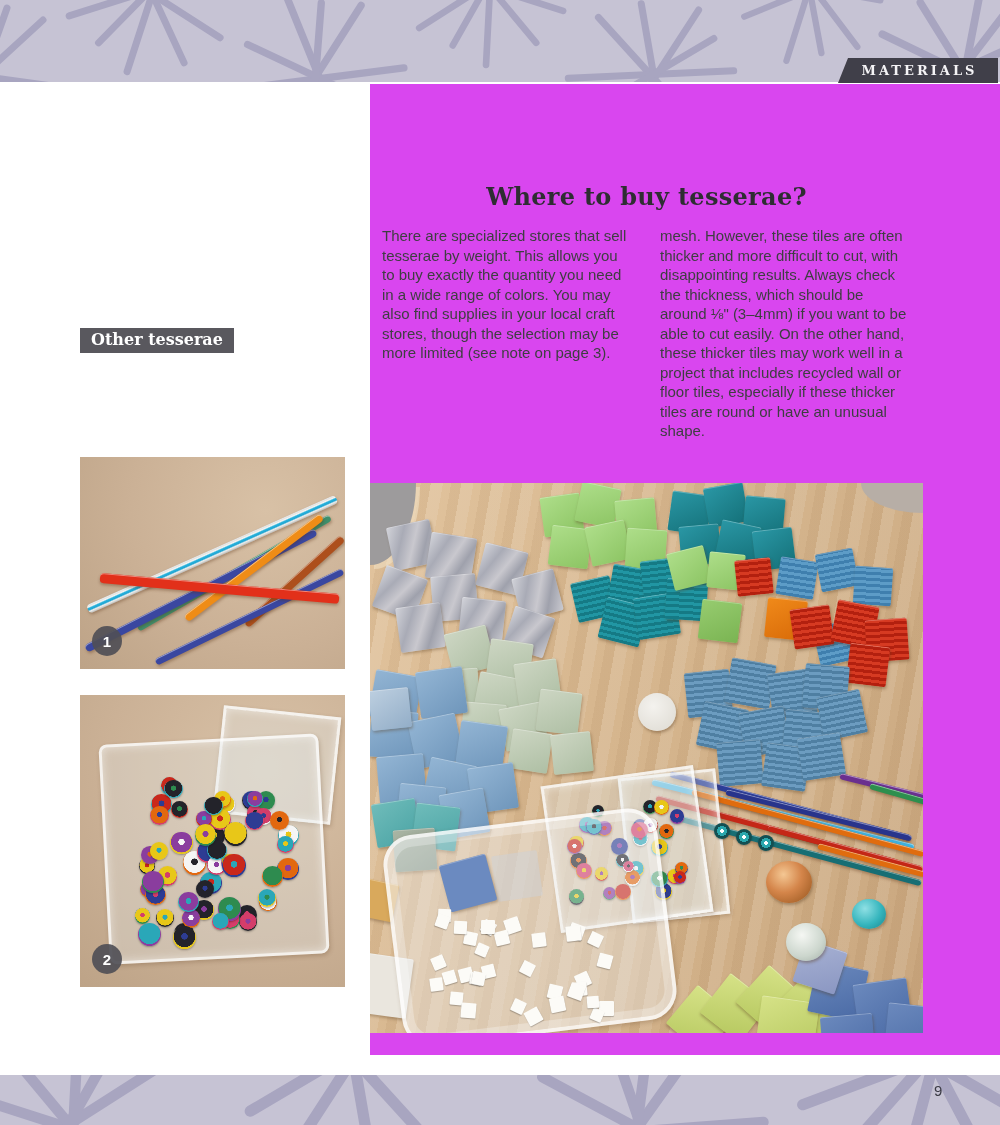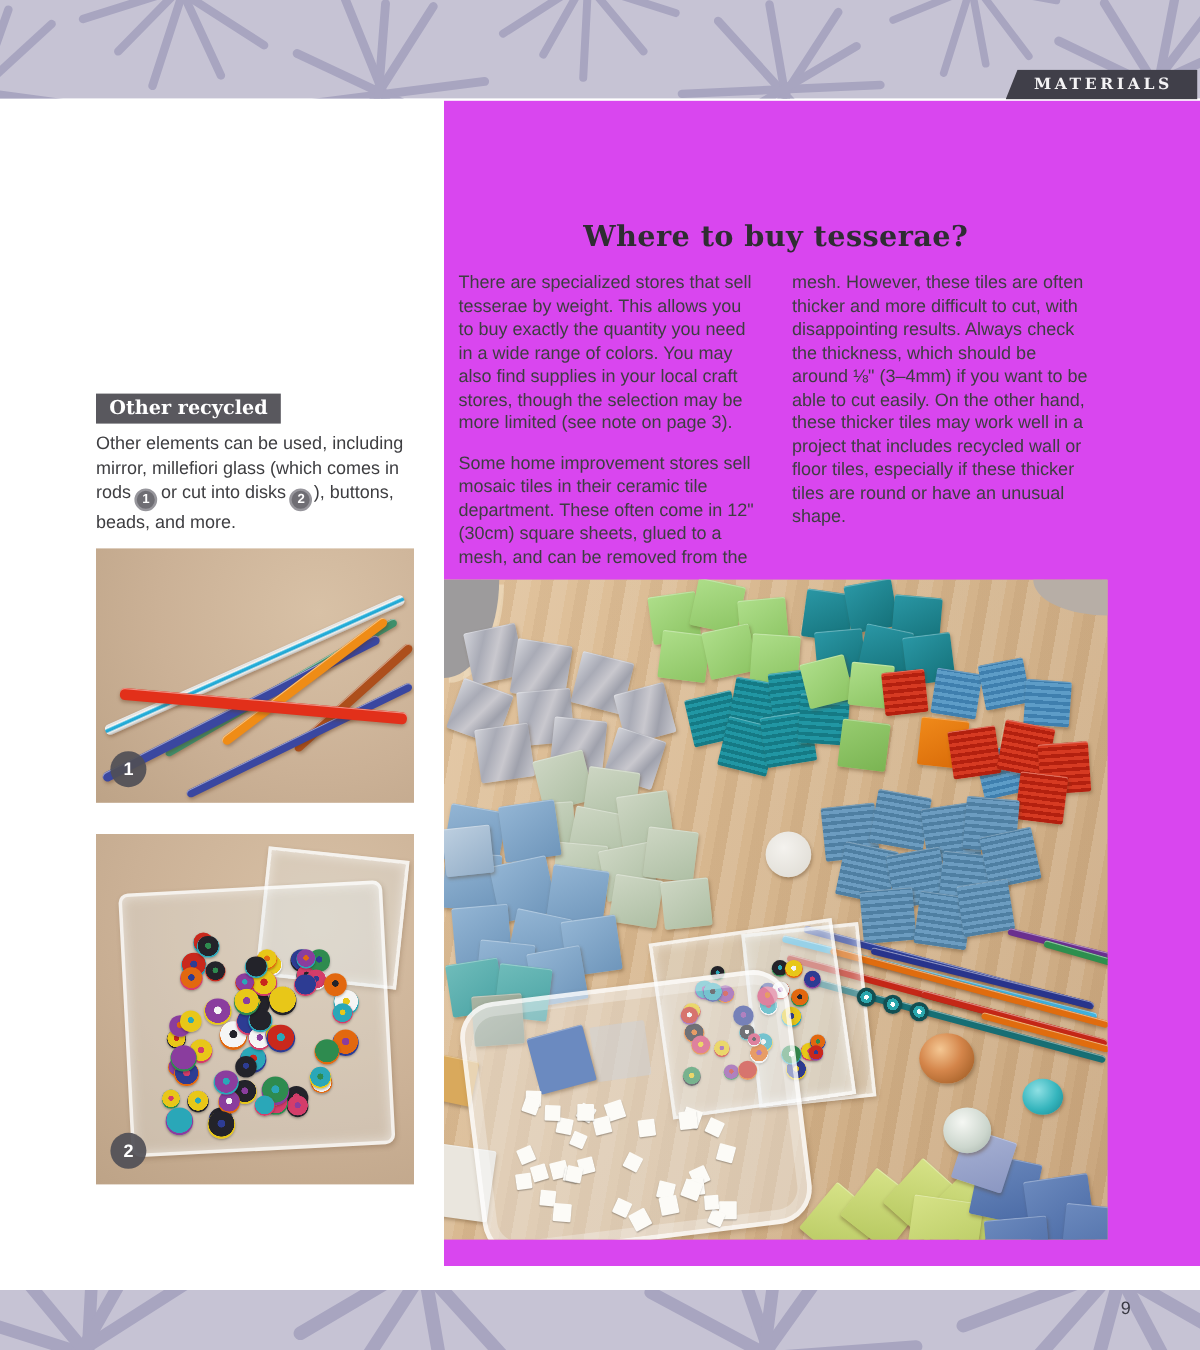--- a/index.html
+++ b/index.html
@@ -138,21 +138,20 @@
   </div>
   <div class="materials-tag">
     <span>MATERIALS</span>
   </div>
 
   <div class="cream">
     <h1 class="main-heading">Where to buy tesserae?</h1>
     <div class="cols">
       <div class="col">
         <p>There are specialized stores that sell tesserae by weight. This allows you to buy exactly the quantity you need in a wide range of colors. You may also find supplies in your local craft stores, though the selection may be more limited (see note on page 3).</p>
-        <p>Some home improvement stores sell mosaic tiles in their ceramic tile department. These often come in 12" (30cm) square sheets, glued to a mesh, and can be removed from the</p>
       </div>
       <div class="col">
         <p>mesh. However, these tiles are often thicker and more difficult to cut, with disappointing results. Always check the thickness, which should be around ⅛" (3–4mm) if you want to be able to cut easily. On the other hand, these thicker tiles may work well in a project that includes recycled wall or floor tiles, especially if these thicker tiles are round or have an unusual shape.</p>
       </div>
     </div>
 
     <div class="photo big-photo">
       <div class="grain"></div>
       <div class="corner-tl"></div>
       <div class="corner-tr"></div>
@@ -335,24 +334,21 @@
         </div>
       <div class="mini-disk" style="left:344px;top:340px;"></div>
       <div class="mini-disk" style="left:366px;top:346px;"></div>
       <div class="mini-disk" style="left:388px;top:352px;"></div>
       <div class="gem gem-amber"></div>
       <div class="gem gem-teal"></div>
       <div class="gem gem-pearl"></div>
     </div>
   </div>
 
-  <div class="side-label">Other recycled</div>
-  <div class="side-par">
-    <span>Other elements can be used, including mirror, millefiori glass (which comes in rods</span><span class="inline-badge">1</span><span>or cut into disks</span><span class="inline-badge" style="margin-right:1px;">2</span><span>), buttons, beads, and more.</span>
-  </div>
+  <div class="side-label">Other tesserae</div>
 
   <div class="photo kraft" style="left:80px;top:457px;width:265px;height:212px;">
     <div class="layer">
         <div class="rod rod-clear" style="left: 8px; top: 148px; width: 272px; height: 9px; transform: rotate(-24deg);"></div>
         <div class="rod" style="left: 58px; top: 168px; width: 222px; height: 7px; transform: rotate(-30deg); background: rgb(63, 143, 107);"></div>
         <div class="rod" style="left: 6px; top: 188px; width: 258px; height: 8px; transform: rotate(-27deg); background: rgb(58, 71, 160);"></div>
         <div class="rod" style="left: 106px; top: 158px; width: 170px; height: 8px; transform: rotate(-37deg); background: rgb(239, 140, 22);"></div>
         <div class="rod" style="left: 166px; top: 164px; width: 130px; height: 8px; transform: rotate(-42deg); background: rgb(173, 79, 28);"></div>
         <div class="rod" style="left: 76px; top: 202px; width: 208px; height: 7px; transform: rotate(-26deg); background: rgb(58, 71, 160);"></div>
         <div class="rod" style="left: 20px; top: 116px; width: 240px; height: 10px; transform: rotate(5deg); background: rgb(226, 48, 26);"></div>

